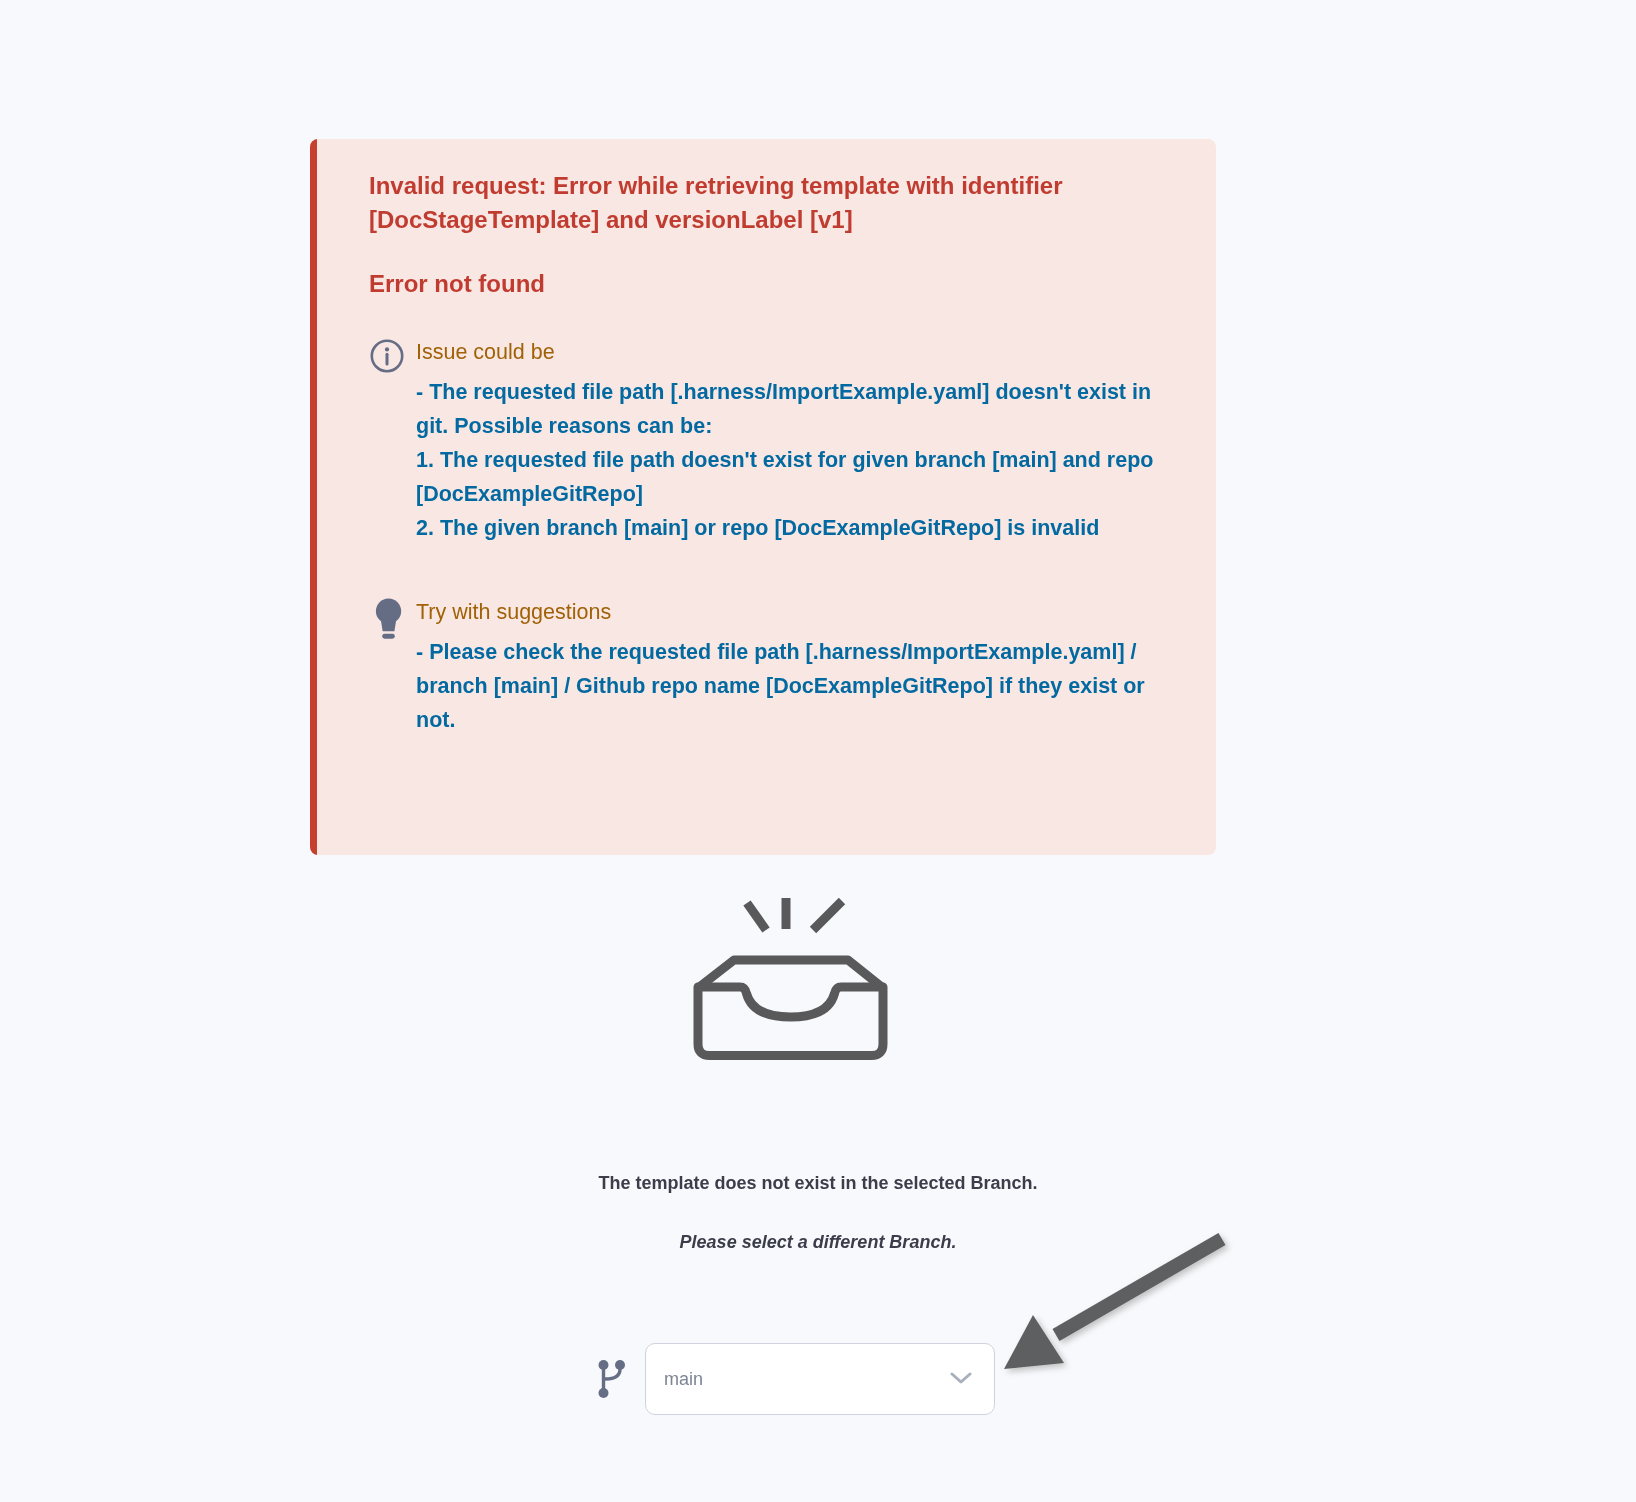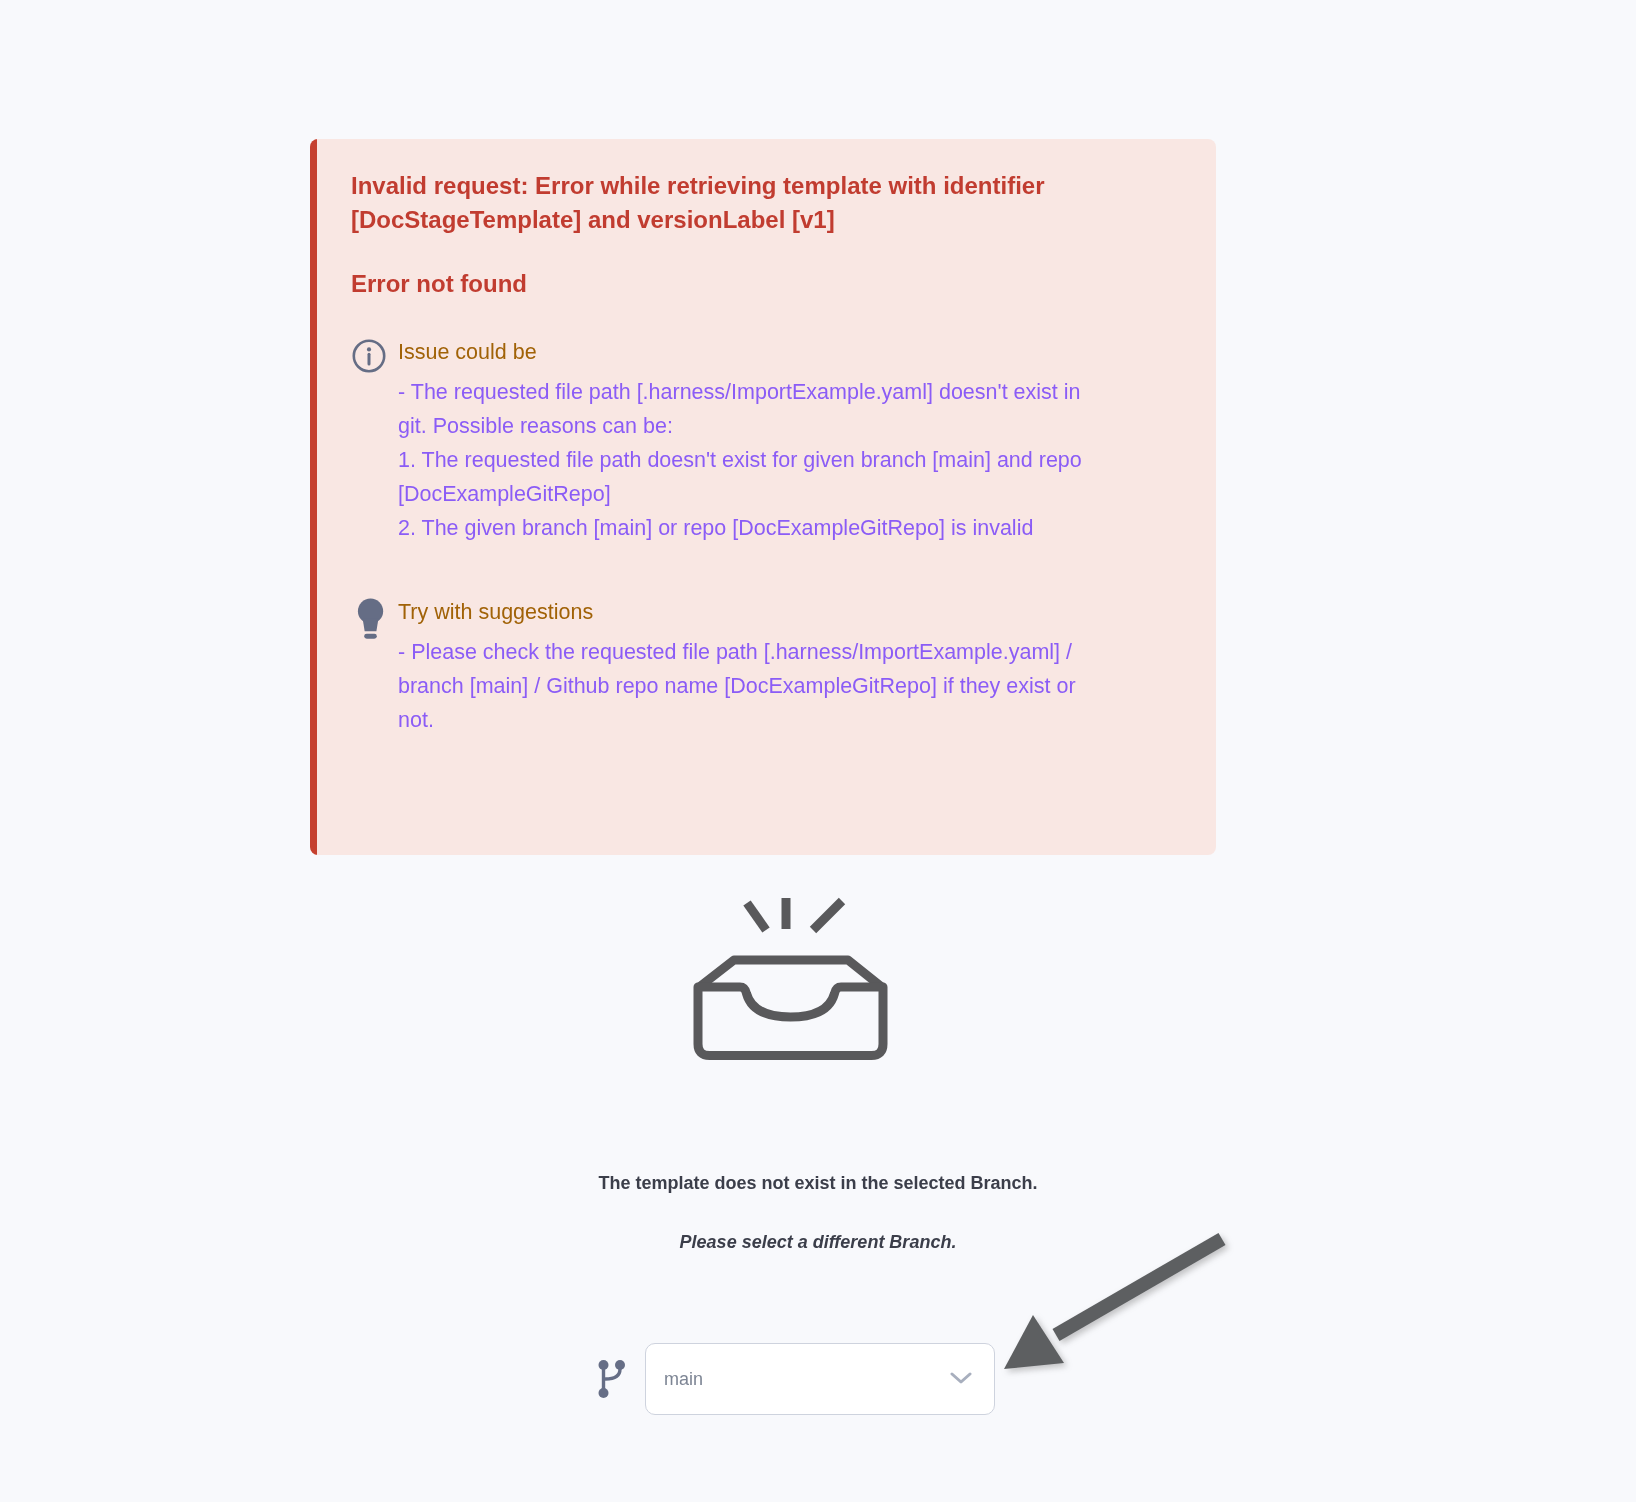--- a/index.html
+++ b/index.html
@@ -13,21 +13,21 @@
 
   
   .banner {
     position: absolute;
     left: 310px; top: 139px;
     width: 906px; height: 716px;
     box-sizing: border-box;
     background: #f9e7e3;
     border-radius: 8px;
     overflow: hidden;
-    padding: 30px 40px 0 41px;
+    padding: 30px 40px 0 59px;
   }
   .banner-bar {
     position: absolute;
     left: 0; top: 0; bottom: 0;
     width: 7px;
     background: #c5402f;
   }
   .banner-title {
     margin: 0;
     color: #c13c30;
@@ -57,24 +57,24 @@
   }
   .section-heading {
     margin: 0;
     color: #a16207;
     font-size: 21.5px;
     line-height: 30px;
     font-weight: 400;
   }
   .section-body {
     margin: 8px 0 0 0;
-    color: #8b5cf6;
+    color: #0369a1;
     font-size: 21.5px;
     line-height: 34px;
-    font-weight: 400;
+    font-weight: 700;
     white-space: pre-line;
   }
 
   
   .inbox-wrap {
     position: absolute;
     left: 693px; top: 896px;
     width: 196px; height: 174px;
   }
   .msg-1, .msg-2 {

